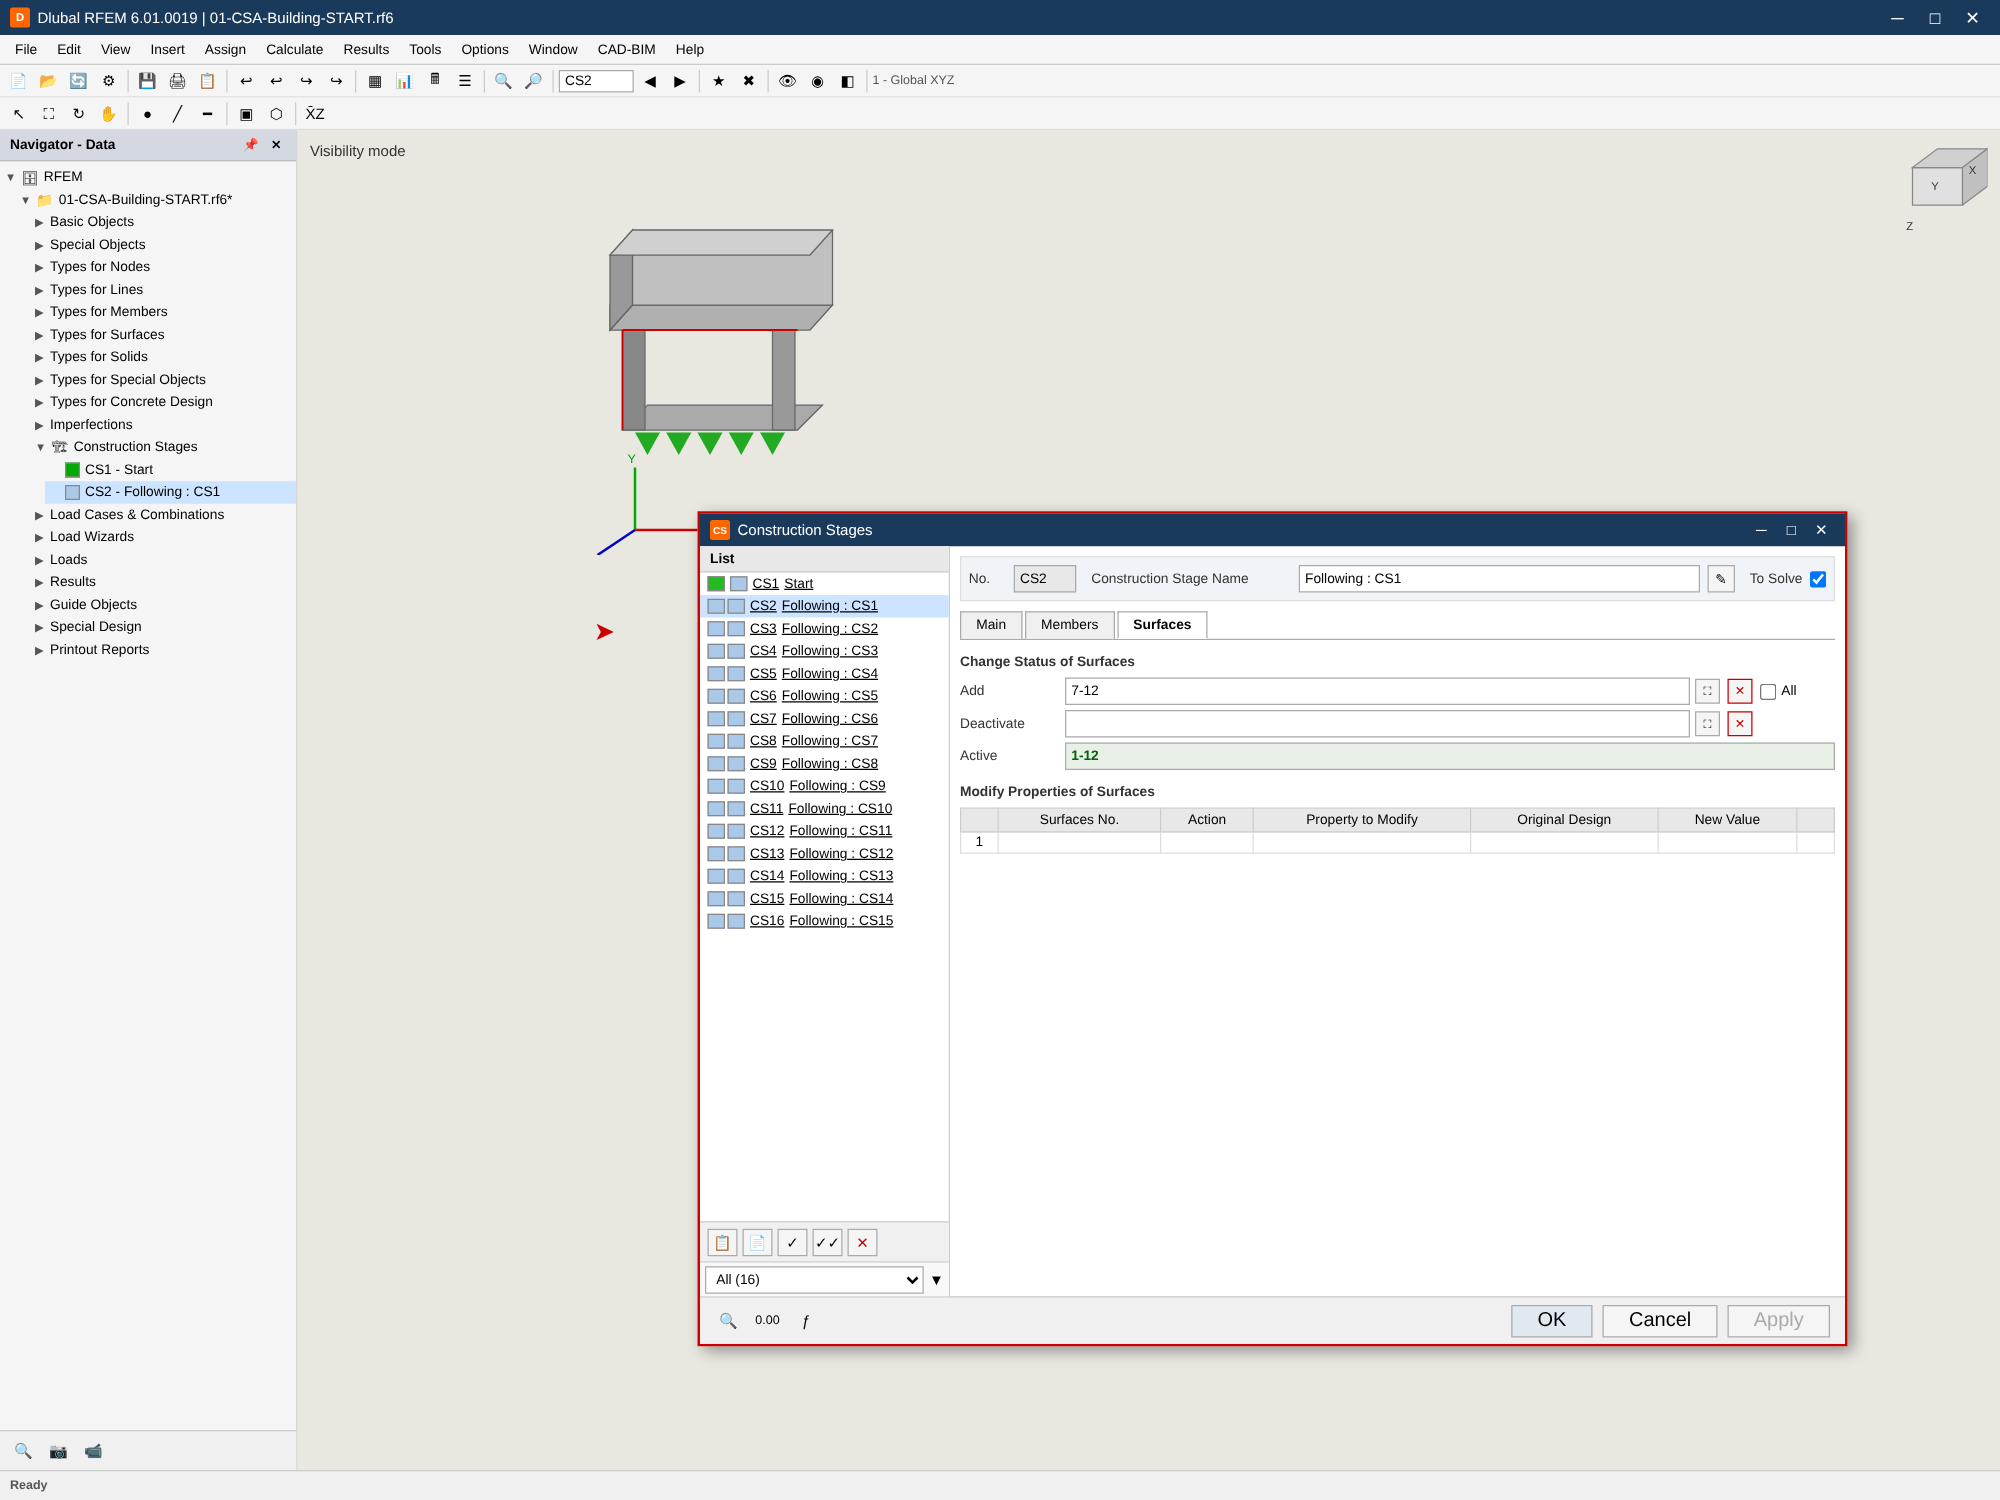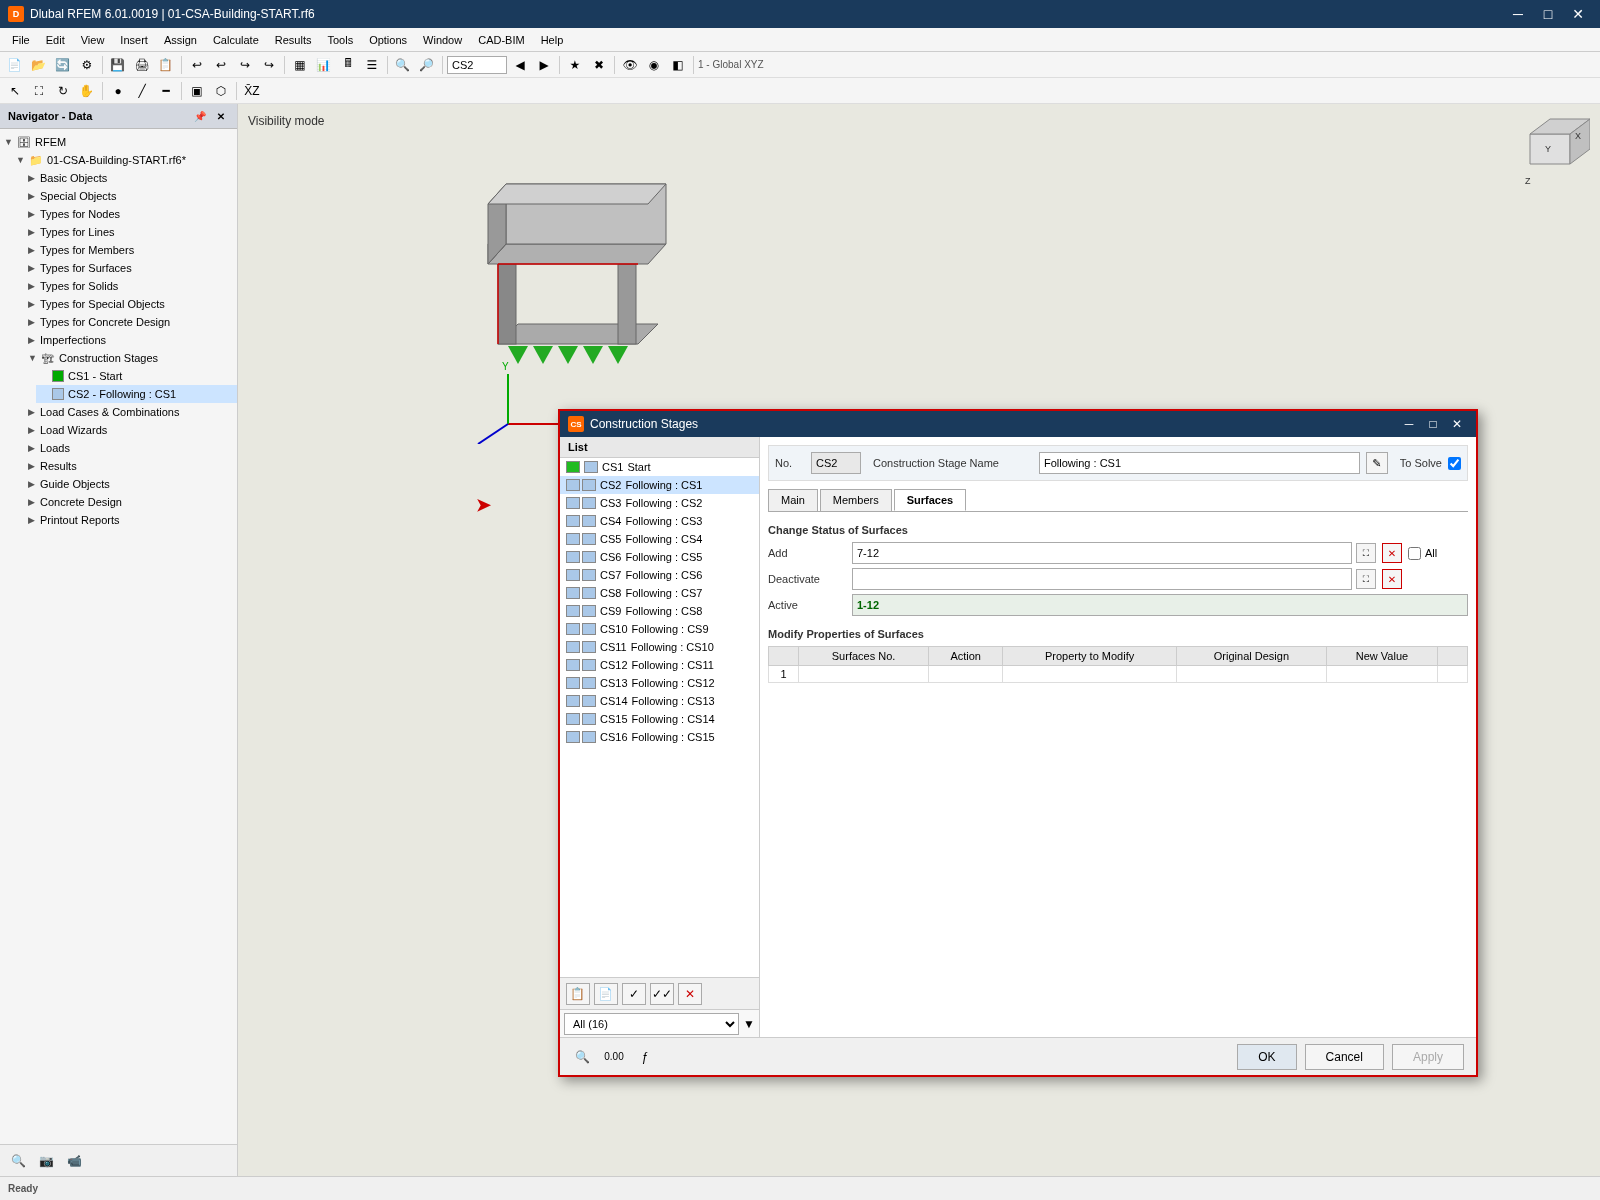--- a/index.html
+++ b/index.html
@@ -60,21 +60,21 @@
     .dialog-body { display: flex; height: 600px; }
 
     
     .dialog-left { width: 200px; border-right: 1px solid #ccc; display: flex; flex-direction: column; }
     .dialog-list-header { background: #e8e8e8; padding: 4px 8px; font-weight: bold; border-bottom: 1px solid #ccc; font-size: 11px; }
     .dialog-list { flex: 1; overflow-y: auto; }
     .dialog-list-item { display: flex; align-items: center; padding: 2px 6px; cursor: pointer; min-height: 18px; }
     .dialog-list-item.selected { background: #cce4ff; }
     .list-color-box { width: 14px; height: 12px; border: 1px solid #888; margin-right: 4px; flex-shrink: 0; }
     .list-color-green { background: #22bb22; }
-    .list-item-text { font-size: 11px; white-space: nowrap; }
+    .list-item-text { font-size: 11px; white-space: nowrap; text-decoration: underline; }
     .dialog-list-toolbar { height: 32px; background: #f0f0f0; border-top: 1px solid #ccc; display: flex; align-items: center; padding: 0 6px; gap: 4px; }
     .list-btn { width: 24px; height: 22px; border: 1px solid #aaa; background: #f5f5f5; cursor: pointer; display: flex; align-items: center; justify-content: center; font-size: 12px; }
     .list-btn.delete { color: #cc0000; }
     .dialog-dropdown { height: 22px; border: 1px solid #aaa; background: white; font-size: 11px; padding: 0 4px; flex: 1; cursor: pointer; }
 
     
     .dialog-right { flex: 1; display: flex; flex-direction: column; padding: 8px; overflow-y: auto; }
     .form-label { font-size: 11px; color: #333; min-width: 30px; }
     .form-label-wide { font-size: 11px; color: #333; min-width: 160px; }
     .form-input { height: 22px; border: 1px solid #aaa; padding: 0 4px; font-size: 11px; background: white; }
@@ -96,21 +96,21 @@
     .icon-btn-red { color: #cc0000; border-color: #cc0000; }
 
     
     .modify-table { width: 100%; border-collapse: collapse; font-size: 11px; }
     .modify-table th { background: #e8e8e8; border: 1px solid #ccc; padding: 3px 6px; text-align: center; font-weight: normal; }
     .modify-table td { border: 1px solid #ddd; padding: 2px 6px; text-align: center; }
     .modify-table tr:nth-child(even) td { background: #f8f8f8; }
 
     
     .dialog-footer { height: 38px; background: #f0f0f0; border-top: 1px solid #ccc; display: flex; align-items: center; justify-content: flex-end; padding: 0 12px; gap: 8px; }
-    .footer-btn { height: 26px; padding: 0 20px; border: 1px solid #aaa; background: #f5f5f5; font-size: 12px; cursor: pointer; }
+    .footer-btn { height: 26px; padding: 0 20px; border: 1px solid #aaa; background: #f5f5f5; font-size: 16px; cursor: pointer; }
     .footer-btn.primary { background: #e0e8f0; }
     .footer-btn.disabled { color: #aaa; cursor: not-allowed; }
 
     
     .arrow-indicator { position: absolute; left: 302px; top: 390px; width: 22px; height: 16px; color: #cc0000; font-size: 16px; }
 
     
     .model-container { position: absolute; top: 30px; left: 200px; width: 340px; height: 310px; }
   </style>
 </head>
@@ -293,21 +293,21 @@
       <div class="nav-item nav-indent-2">
         <span class="nav-arrow">▶</span>
         <span class="nav-label">Results</span>
       </div>
       <div class="nav-item nav-indent-2">
         <span class="nav-arrow">▶</span>
         <span class="nav-label">Guide Objects</span>
       </div>
       <div class="nav-item nav-indent-2">
         <span class="nav-arrow">▶</span>
-        <span class="nav-label">Concrete Design</span>
+        <span class="nav-label">Special Design</span>
       </div>
       <div class="nav-item nav-indent-2">
         <span class="nav-arrow">▶</span>
         <span class="nav-label">Printout Reports</span>
       </div>
     </div>
 
     <div style="height:32px; border-top:1px solid #ccc; background:#f0f0f0; display:flex; align-items:center; padding:0 8px; gap:6px;">
       <button class="toolbar-btn">🔍</button>
       <button class="toolbar-btn">📷</button>

